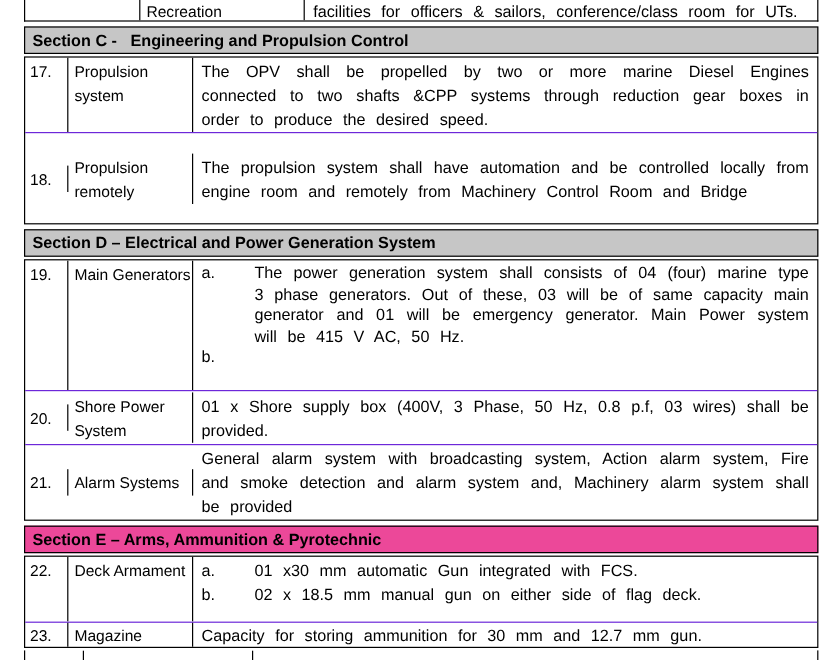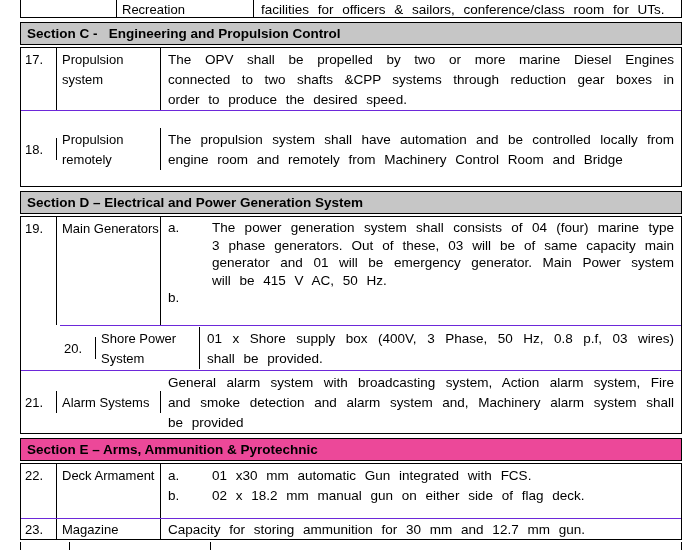--- a/index.html
+++ b/index.html
@@ -85,21 +85,21 @@
           <div class="li">
             <span class="mk">a.</span>
             <span class="tx">The power generation system shall consists of 04 (four) marine type 3 phase generators. Out of these, 03 will be of same capacity main generator and 01 will be emergency generator.  Main Power system will be 415 V AC, 50 Hz.</span>
           </div>
           <div class="li">
             <span class="mk">b.</span>
             <span class="tx"></span>
           </div>
         </div>
       </div>
-      <div class="trow" style="height: 45px; margin-left: 39px;">
+      <div class="trow" style="height: 45px;">
         <div class="cell c1">20.</div>
         <div class="cell c2">Shore Power System</div>
         <div class="cell c3">
           <div class="plainpara">01 x Shore supply box (400V, 3 Phase, 50 Hz, 0.8 p.f, 03 wires) shall be provided.</div>
         </div>
       </div>
       <div class="trow" style="height: 63px;">
         <div class="cell c1">21.</div>
         <div class="cell c2">Alarm Systems</div>
         <div class="cell c3">
@@ -112,21 +112,21 @@
       <div class="trow" style="height: 54px;">
         <div class="cell c1">22.</div>
         <div class="cell c2">Deck Armament</div>
         <div class="cell c3">
           <div class="li">
             <span class="mk">a.</span>
             <span class="tx">01 x30 mm automatic Gun integrated with FCS.</span>
           </div>
           <div class="li">
             <span class="mk">b.</span>
-            <span class="tx">02 x 18.2 mm manual gun on either side of flag deck.</span>
+            <span class="tx">02 x 18.5 mm manual gun on either side of flag deck.</span>
           </div>
         </div>
       </div>
       <div class="trow" style="height: 21px;">
         <div class="cell c1">23.</div>
         <div class="cell c2">Magazine</div>
         <div class="cell c3">
           <div class="plainpara">Capacity for storing ammunition for 30 mm and 12.7 mm gun.</div>
         </div>
       </div>

